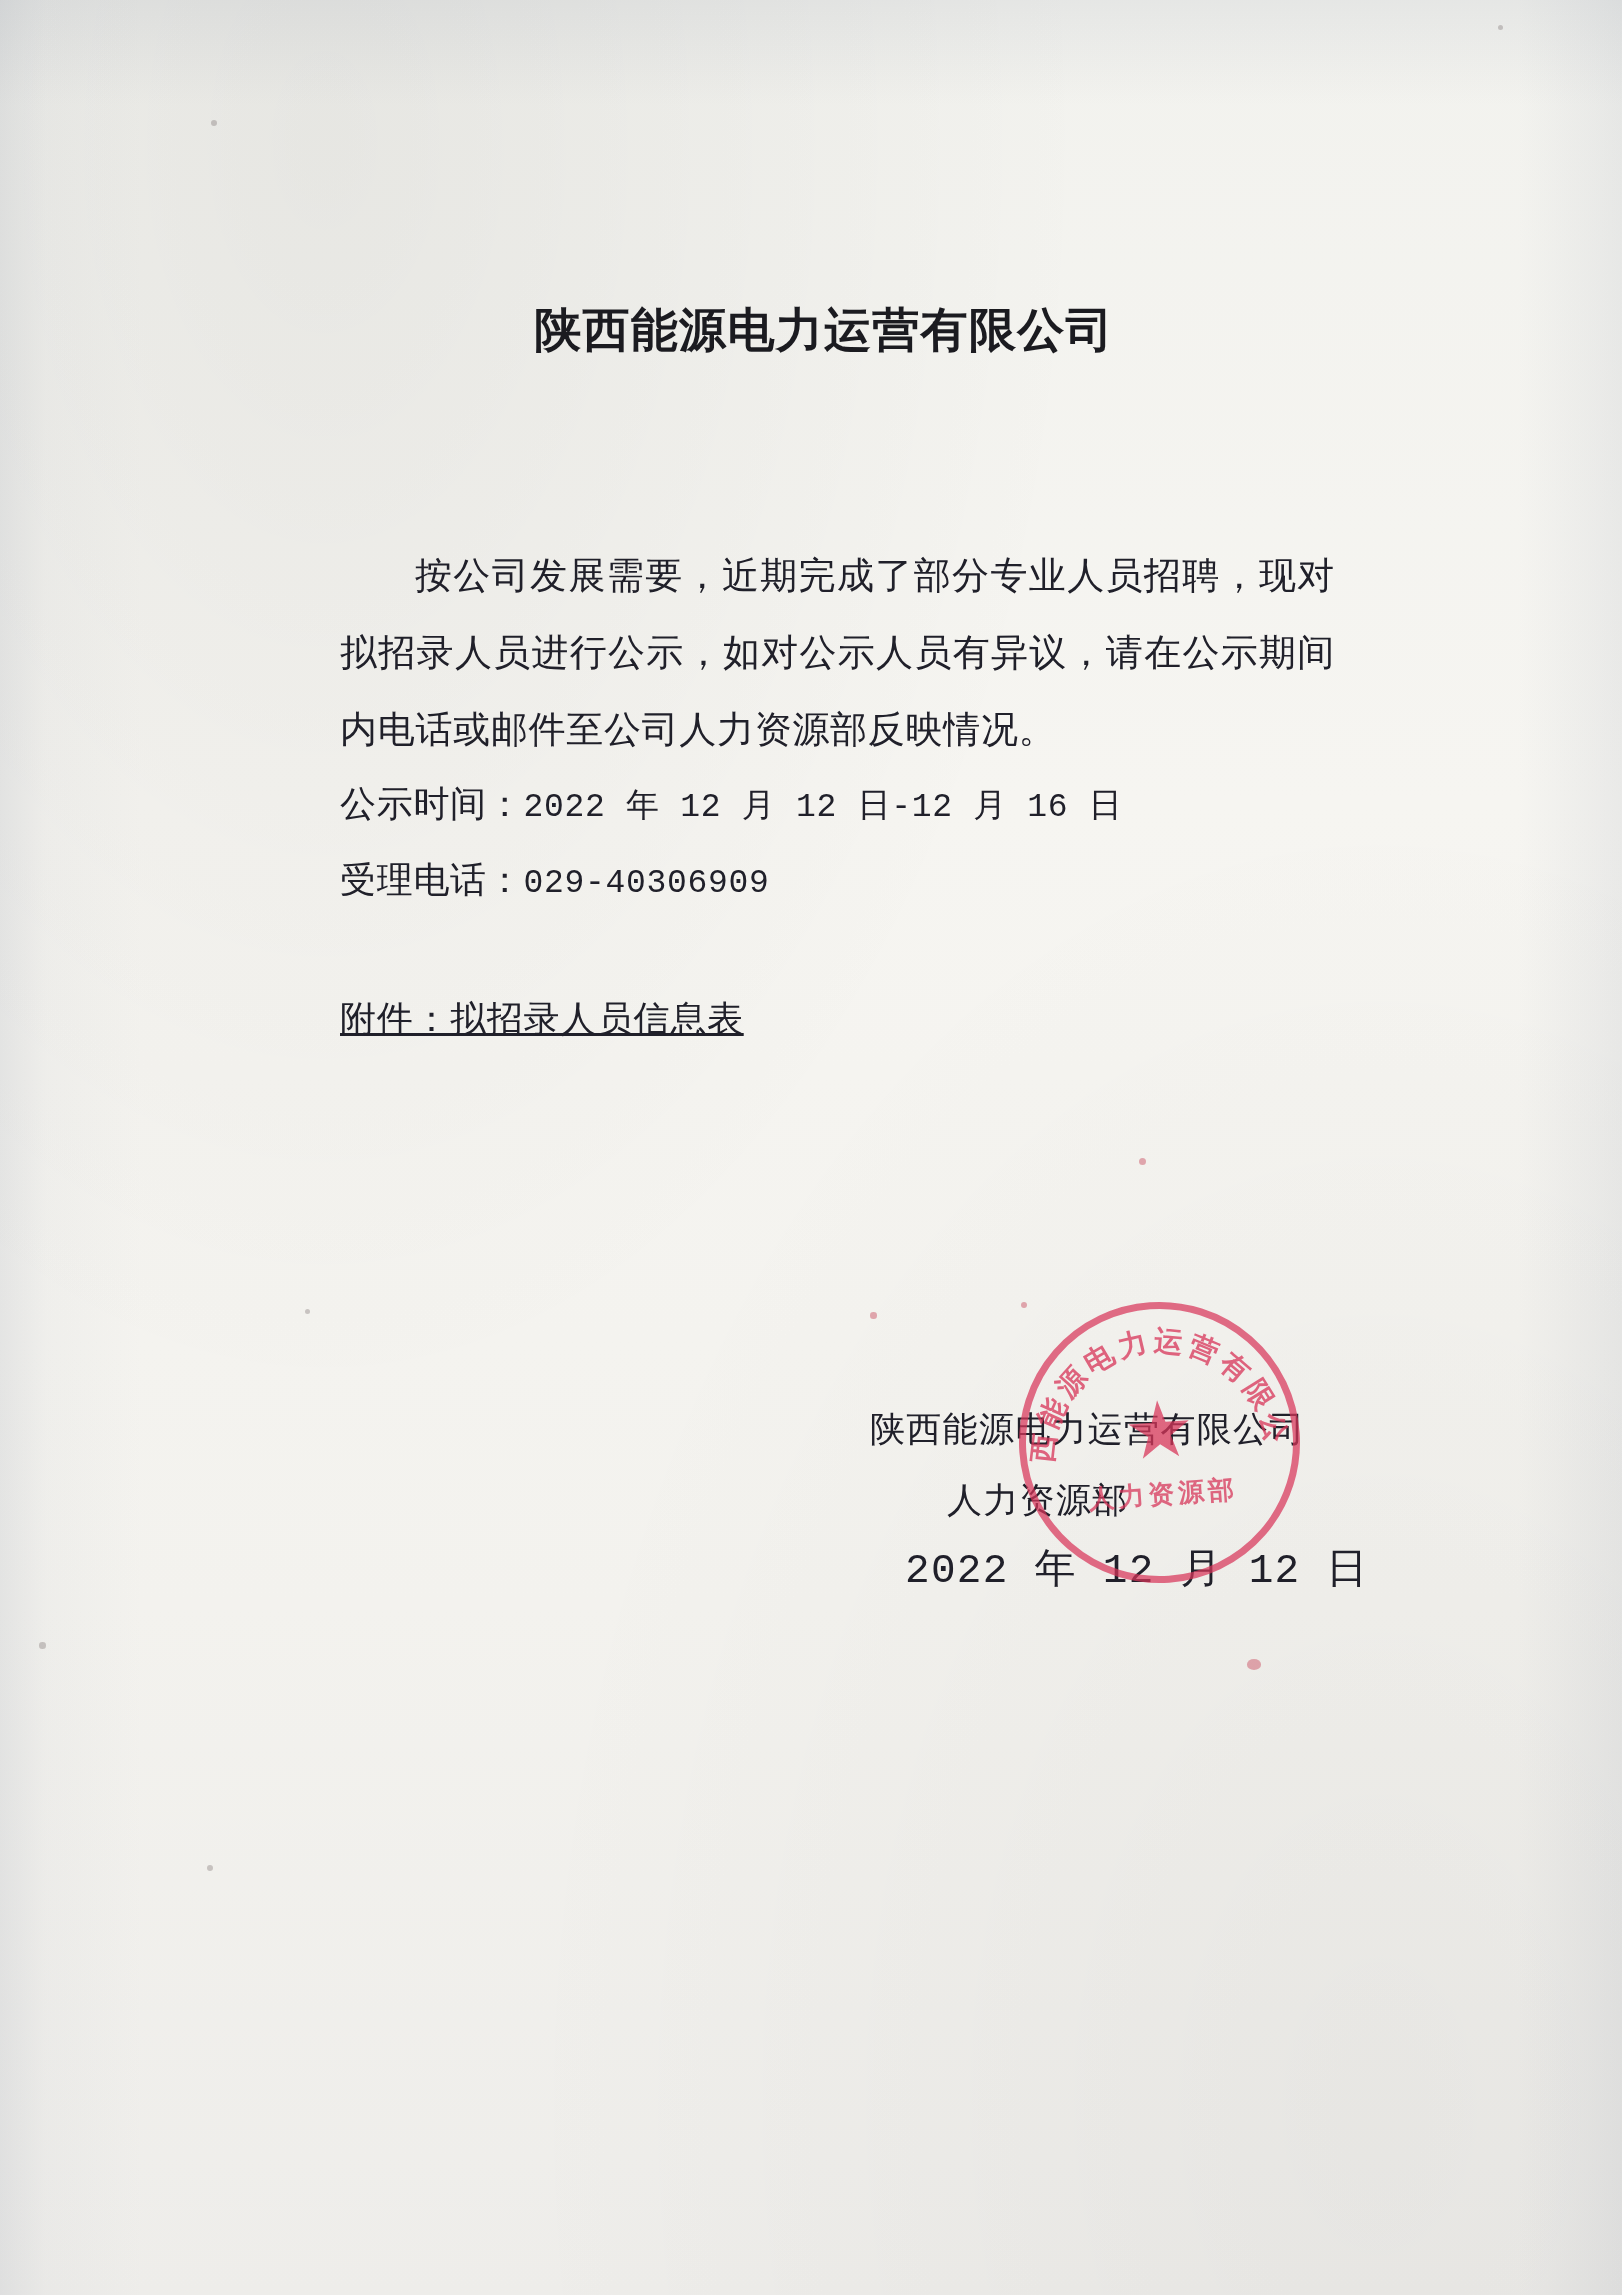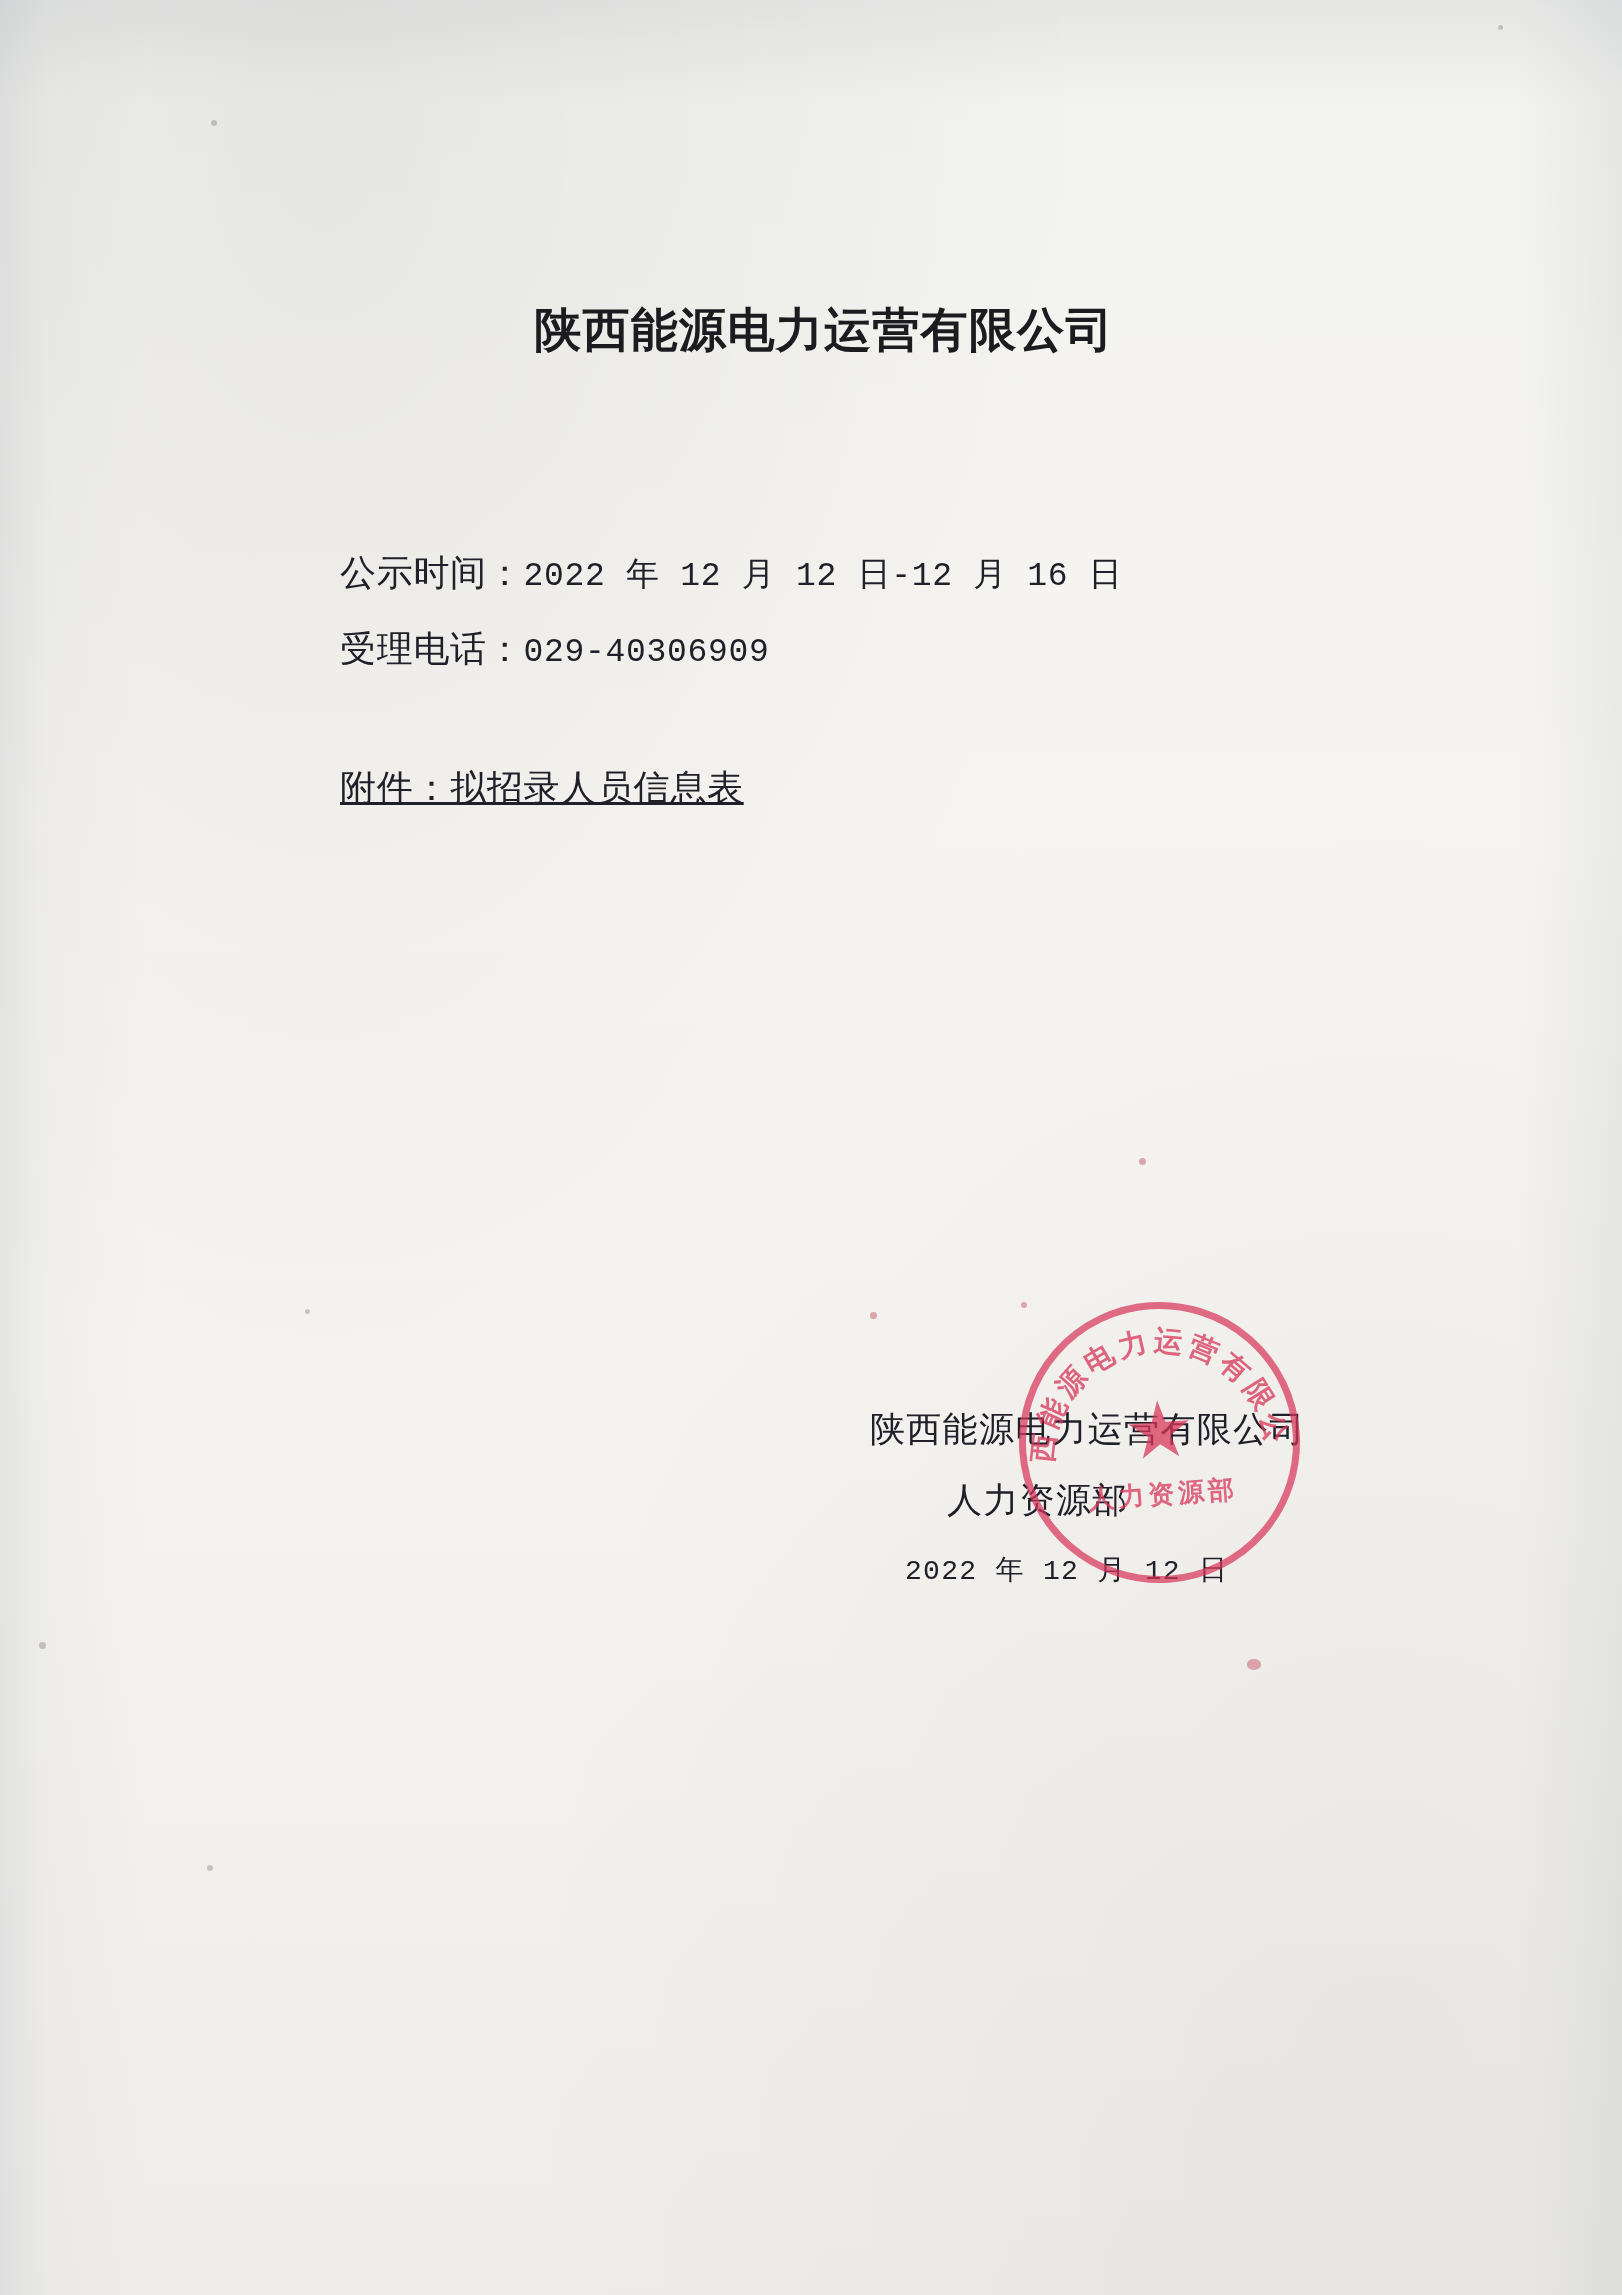--- a/index.html
+++ b/index.html
@@ -108,21 +108,21 @@
     font-size: 35px;
     line-height: 71px;
     color: #20202a;
     letter-spacing: 1.3px;
     white-space: nowrap;
   }
   .sig-line.indent1 { padding-left: 35px; }
   .sig-line.indent2 { padding-left: 77px; }
   .sig-date {
     font-family: "Liberation Mono", "DejaVu Sans Mono", monospace;
-    font-size: 28px;
+    font-size: 41px;
     letter-spacing: 1.3px;
   }
 
   
   .seal {
     position: absolute;
     left: 1019px;
     top: 1302px;
     width: 281px;
     height: 281px;
@@ -194,20 +194,21 @@
 <body>
 
 <div id="page">
   <div id="content">
 
     <div class="title-block">
       <div class="title-line">陕西能源电力运营有限公司</div>
     </div>
 
     <div class="body-block">
+      <div class="para">按公司发展需要，近期完成了部分专业人员招聘，现对拟招录人员进行公示，如对公示人员有异议，请在公示期间内电话或邮件至公司人力资源部反映情况。</div>
 
       <div class="info-line">
         <span>公示时间：</span><span class="info-value">2022 年 12 月 12 日-12 月 16 日</span>
       </div>
 
       <div class="info-line">
         <span>受理电话：</span><span class="info-value">029-40306909</span>
       </div>
 
 

